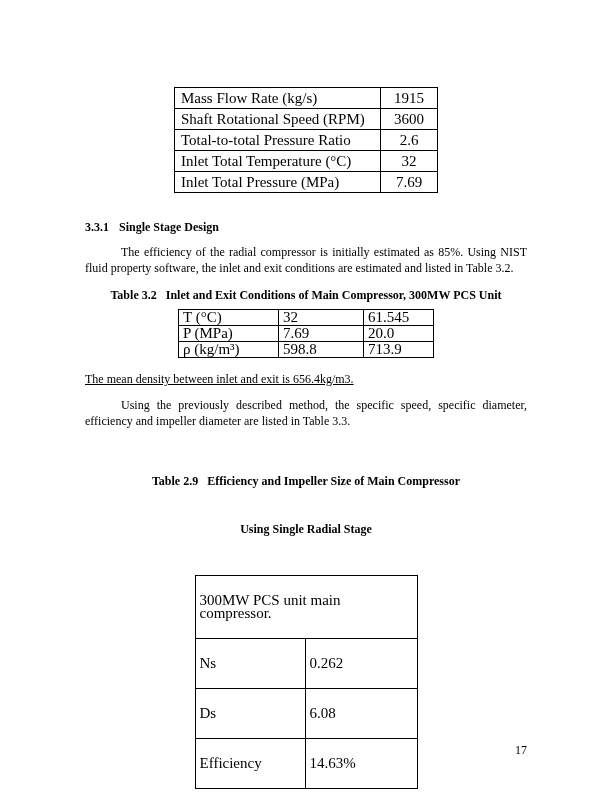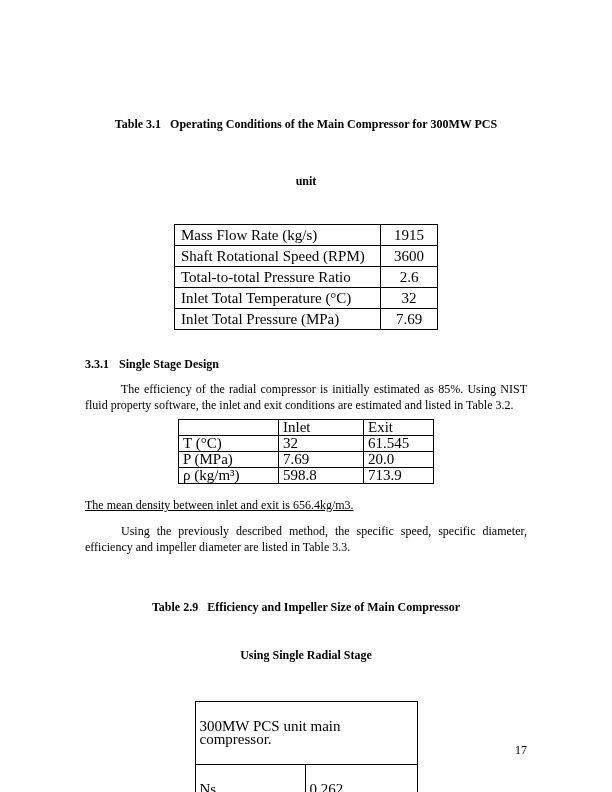--- a/index.html
+++ b/index.html
@@ -57,24 +57,20 @@
     right: 85px;
     bottom: 34px;
     font-size: 12px;
   }
 </style>
 </head>
 <body>
 
 <div class="page">
 
-  <div class="tbl-title">
-    <div>Table 3.1   Operating Conditions of the Main Compressor for 300MW PCS</div>
-    <div class="title-gap">unit</div>
-  </div>
 
   <table class="t31">
     <tbody>
       <tr>
         <td class="c1">Mass Flow Rate (kg/s)</td>
         <td class="c2">1915</td>
       </tr>
       <tr>
         <td class="c1">Shaft Rotational Speed (RPM)</td>
         <td class="c2">3600</td>
@@ -93,28 +89,24 @@
       </tr>
     </tbody>
   </table>
 
   <div class="heading mt26">
     <span>3.3.1</span><span class="htext">Single Stage Design</span>
   </div>
 
   <p class="para indent just mt9">The efficiency of the radial compressor is initially estimated as 85%.  Using NIST fluid property software, the inlet and exit conditions are estimated and listed in Table 3.2.</p>
 
+  <div class="tbl-title mt11">Table 3.2   Inlet and Exit Conditions of Main Compressor, 300MW PCS Unit</div>
 
   <table class="t32">
     <tbody>
-      <tr>
-        <td class="c1"></td>
-        <td class="c2">Inlet</td>
-        <td class="c3">Exit</td>
-      </tr>
       <tr>
         <td class="c1">T (°C)</td>
         <td class="c2">32</td>
         <td class="c3">61.545</td>
       </tr>
       <tr>
         <td class="c1">P (MPa)</td>
         <td class="c2">7.69</td>
         <td class="c3">20.0</td>
       </tr>

